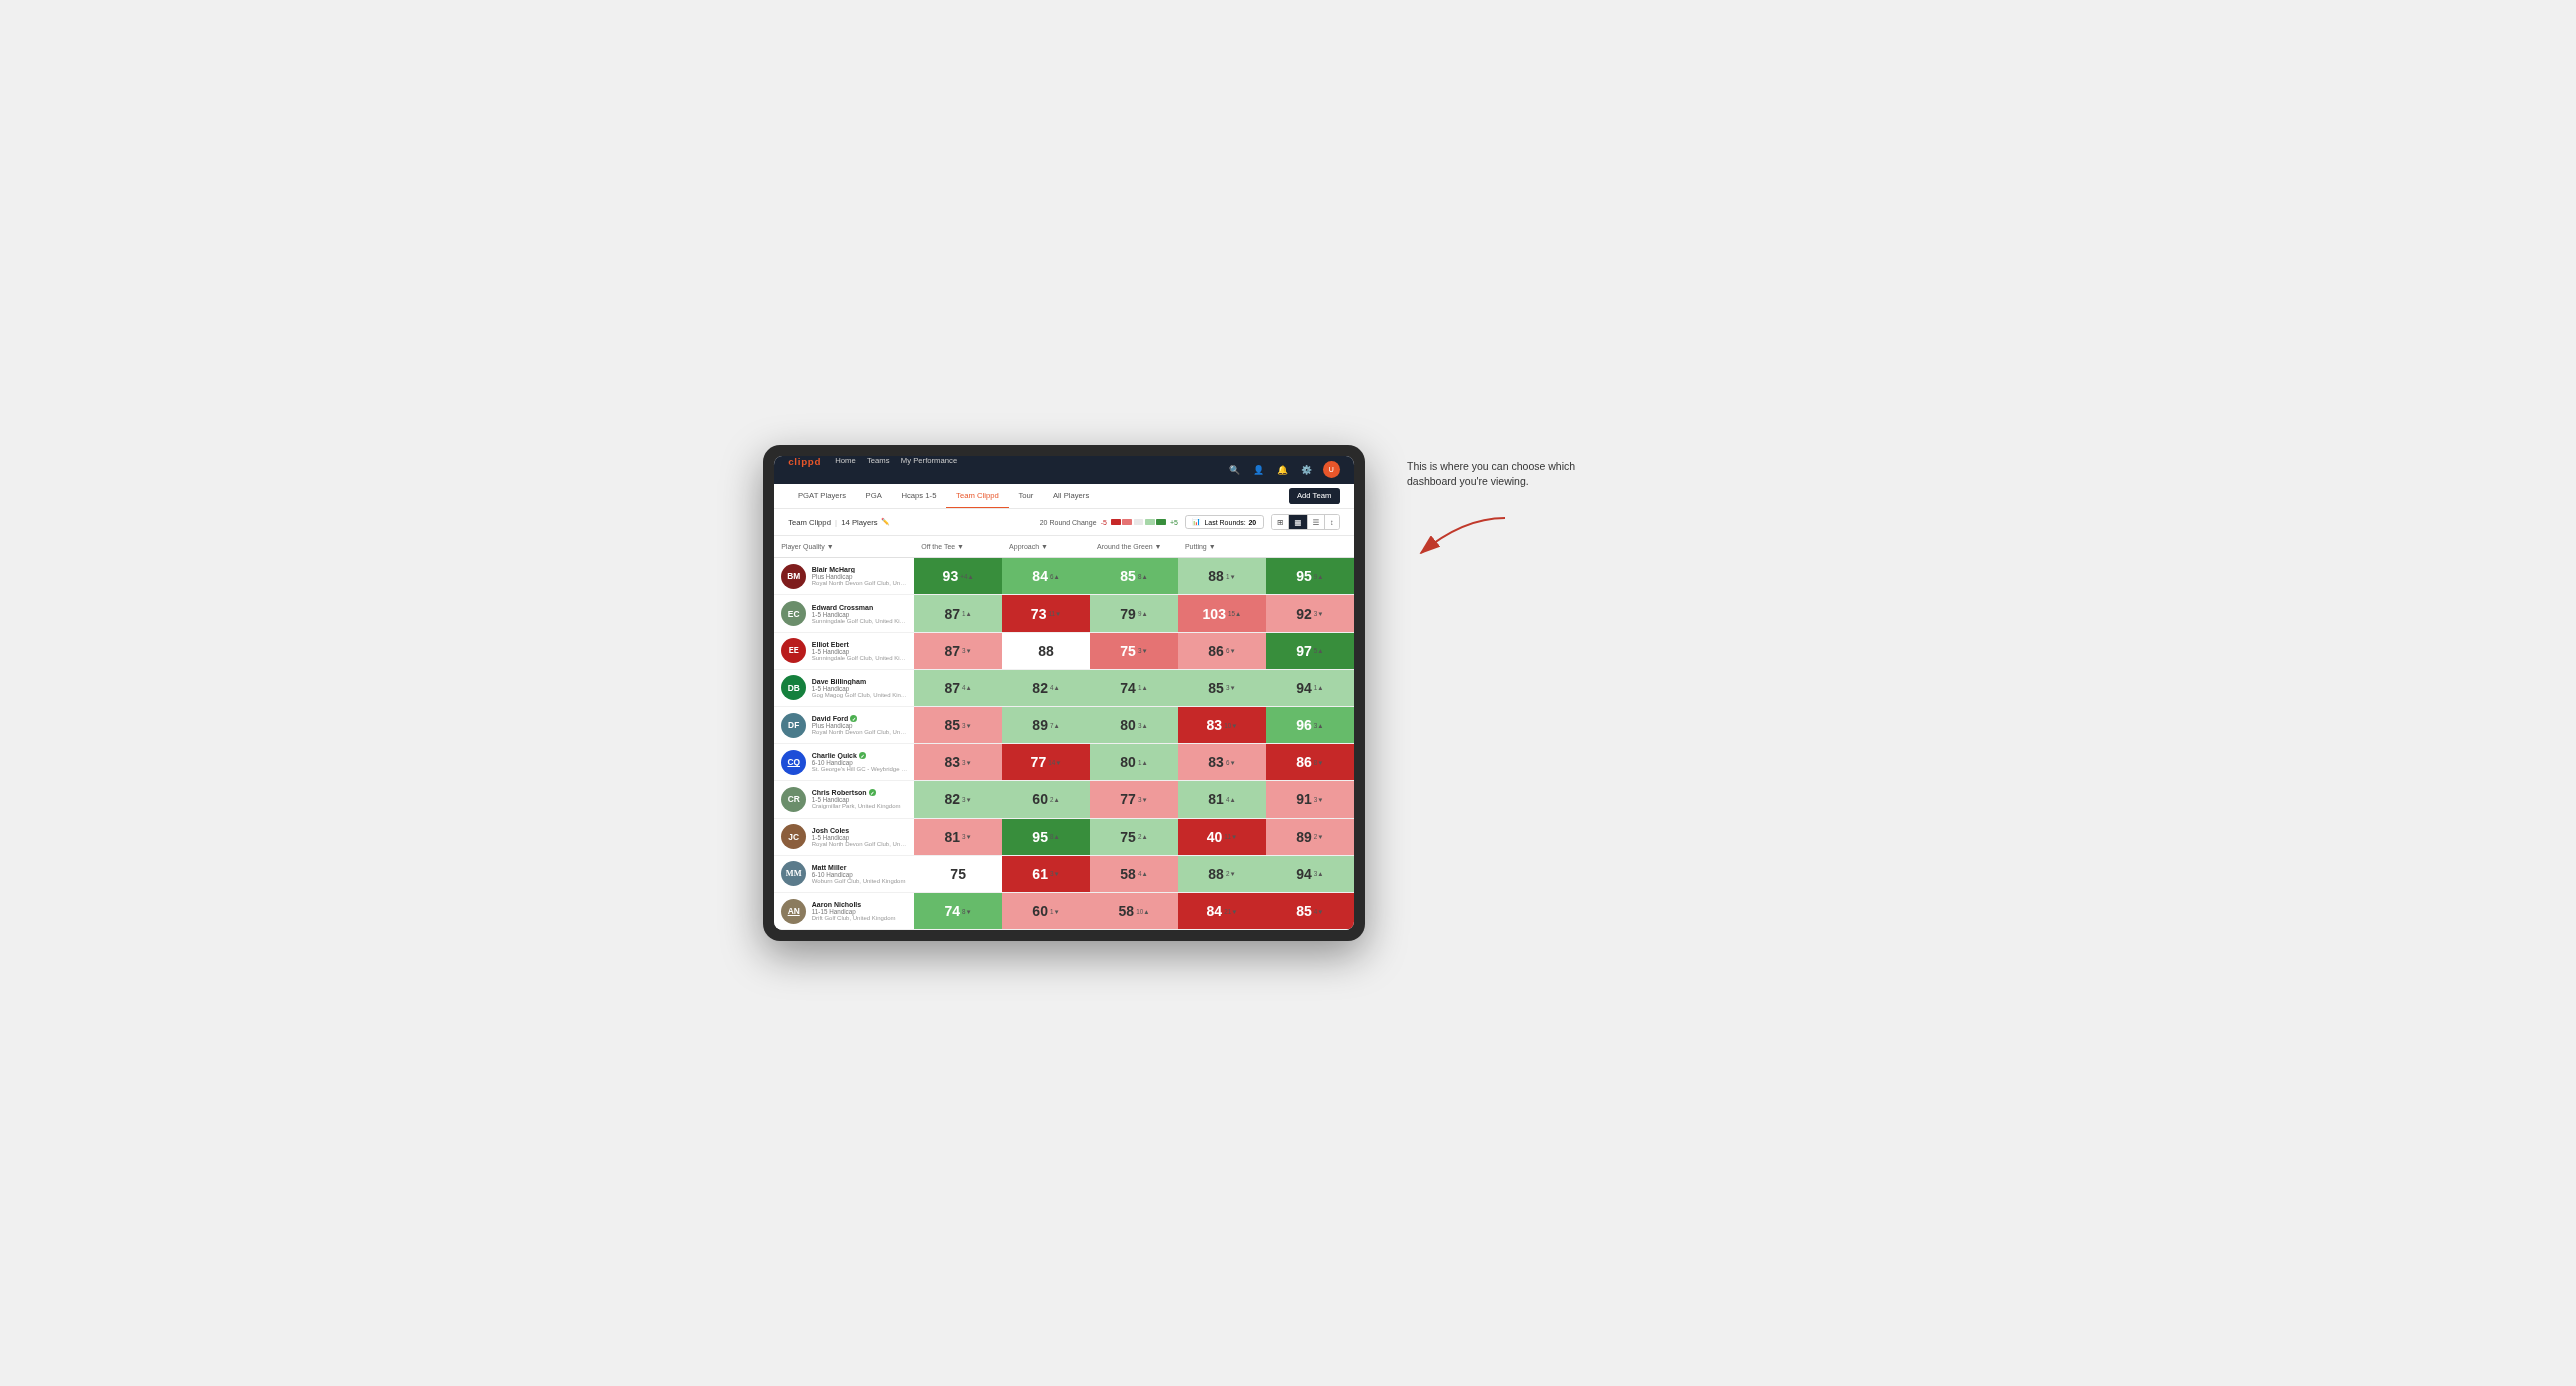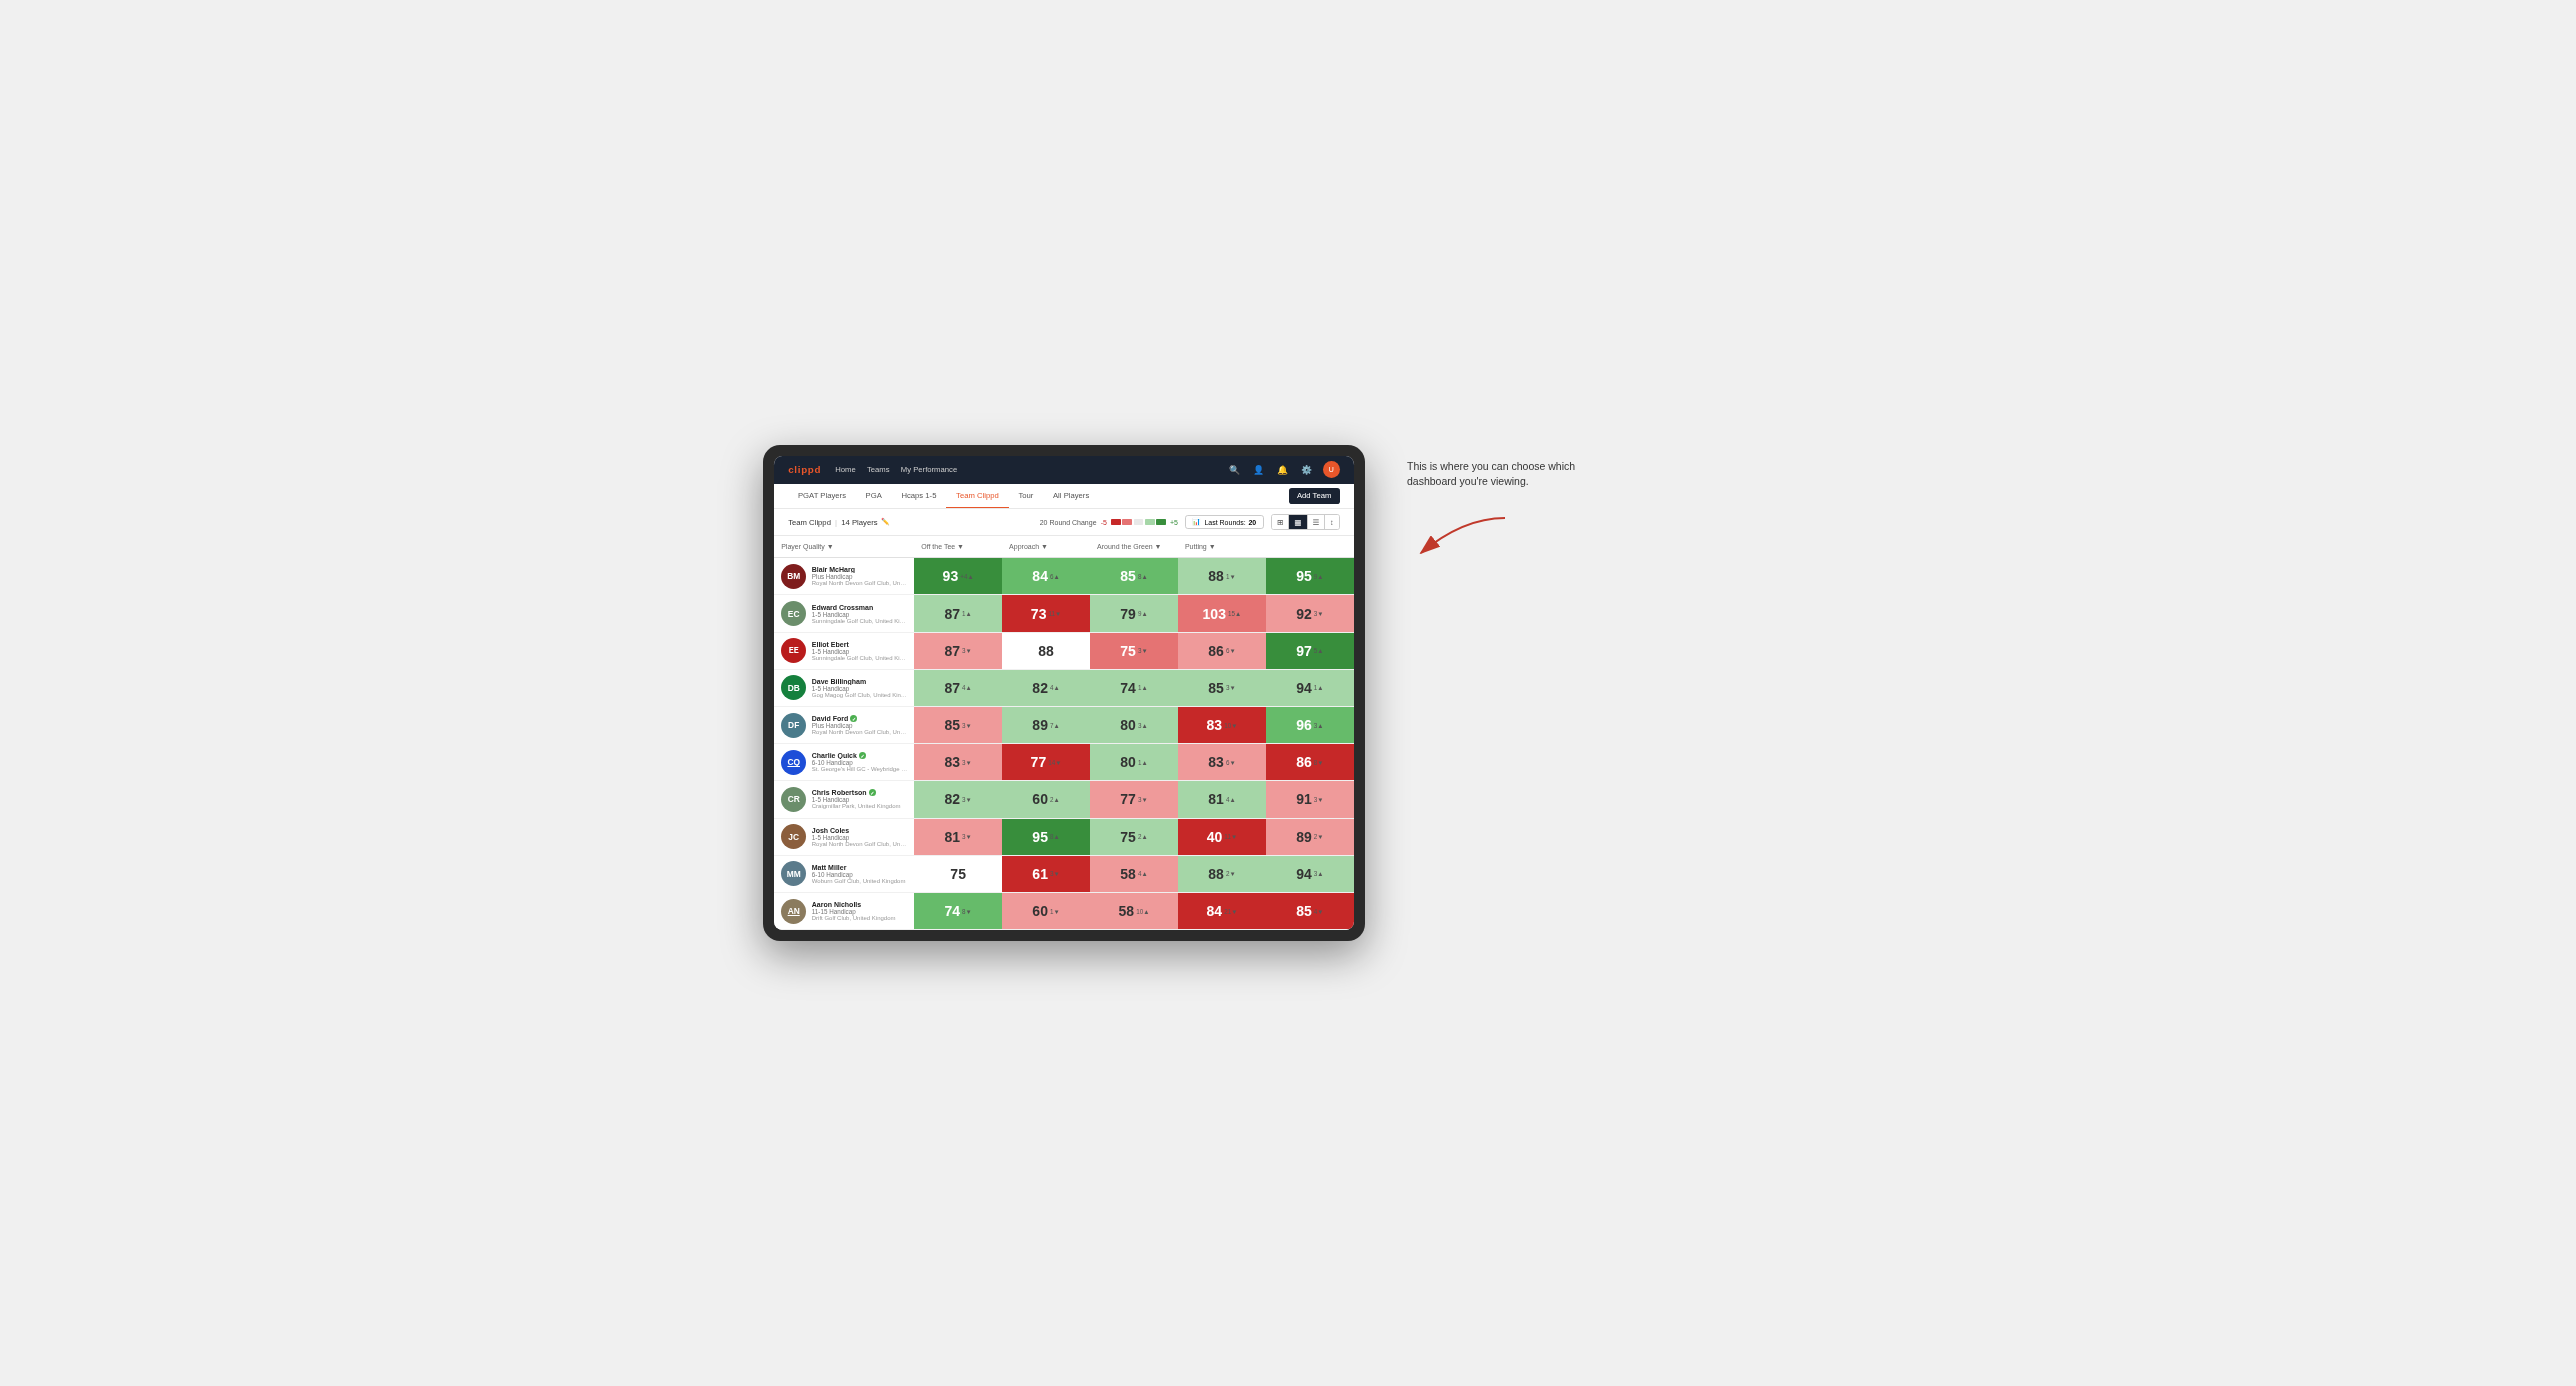--- a/index.html
+++ b/index.html
@@ -34,21 +34,20 @@
     .tablet-screen {
       background: #fff;
       border-radius: 8.4px;
       overflow: hidden;
     }
 
     
     .nav-bar {
       background: #1a2332;
       display: flex;
-      align-items: center;
       padding: 0 14px;
       height: 28px;
       gap: 14px;
     }
 
     .nav-logo {
       color: #e8562a;
       font-weight: 700;
       font-size: 9.8px;
       letter-spacing: 0.7px;
@@ -690,21 +689,21 @@
                 <span>40</span>
                 <span class="score-change">11▼</span>
               </div>
               <div class="score-cell" style="background: rgb(239, 154, 154); color: rgb(51, 51, 51);">
                 <span>89</span>
                 <span class="score-change">2▼</span>
               </div>
             </div>
             <div class="table-row">
               <div class="player-cell">
-                <div class="player-avatar" style="background: rgb(91, 123, 139);">MM</div>
+                <div class="player-avatar" style="background: rgb(91, 123, 139); font-family: Liberation Serif, serif;">MM</div>
                 <div class="player-info">
                   <div class="player-name">Matt Miller</div>
                   <div class="player-hcp">6-10 Handicap</div>
                   <div class="player-club">Woburn Golf Club, United Kingdom</div>
                 </div>
               </div>
               <div class="score-cell" style="background: rgb(255, 255, 255); color: rgb(51, 51, 51);">
                 <span>75</span>
               </div>
               <div class="score-cell" style="background: rgb(198, 40, 40); color: rgb(255, 255, 255);">

